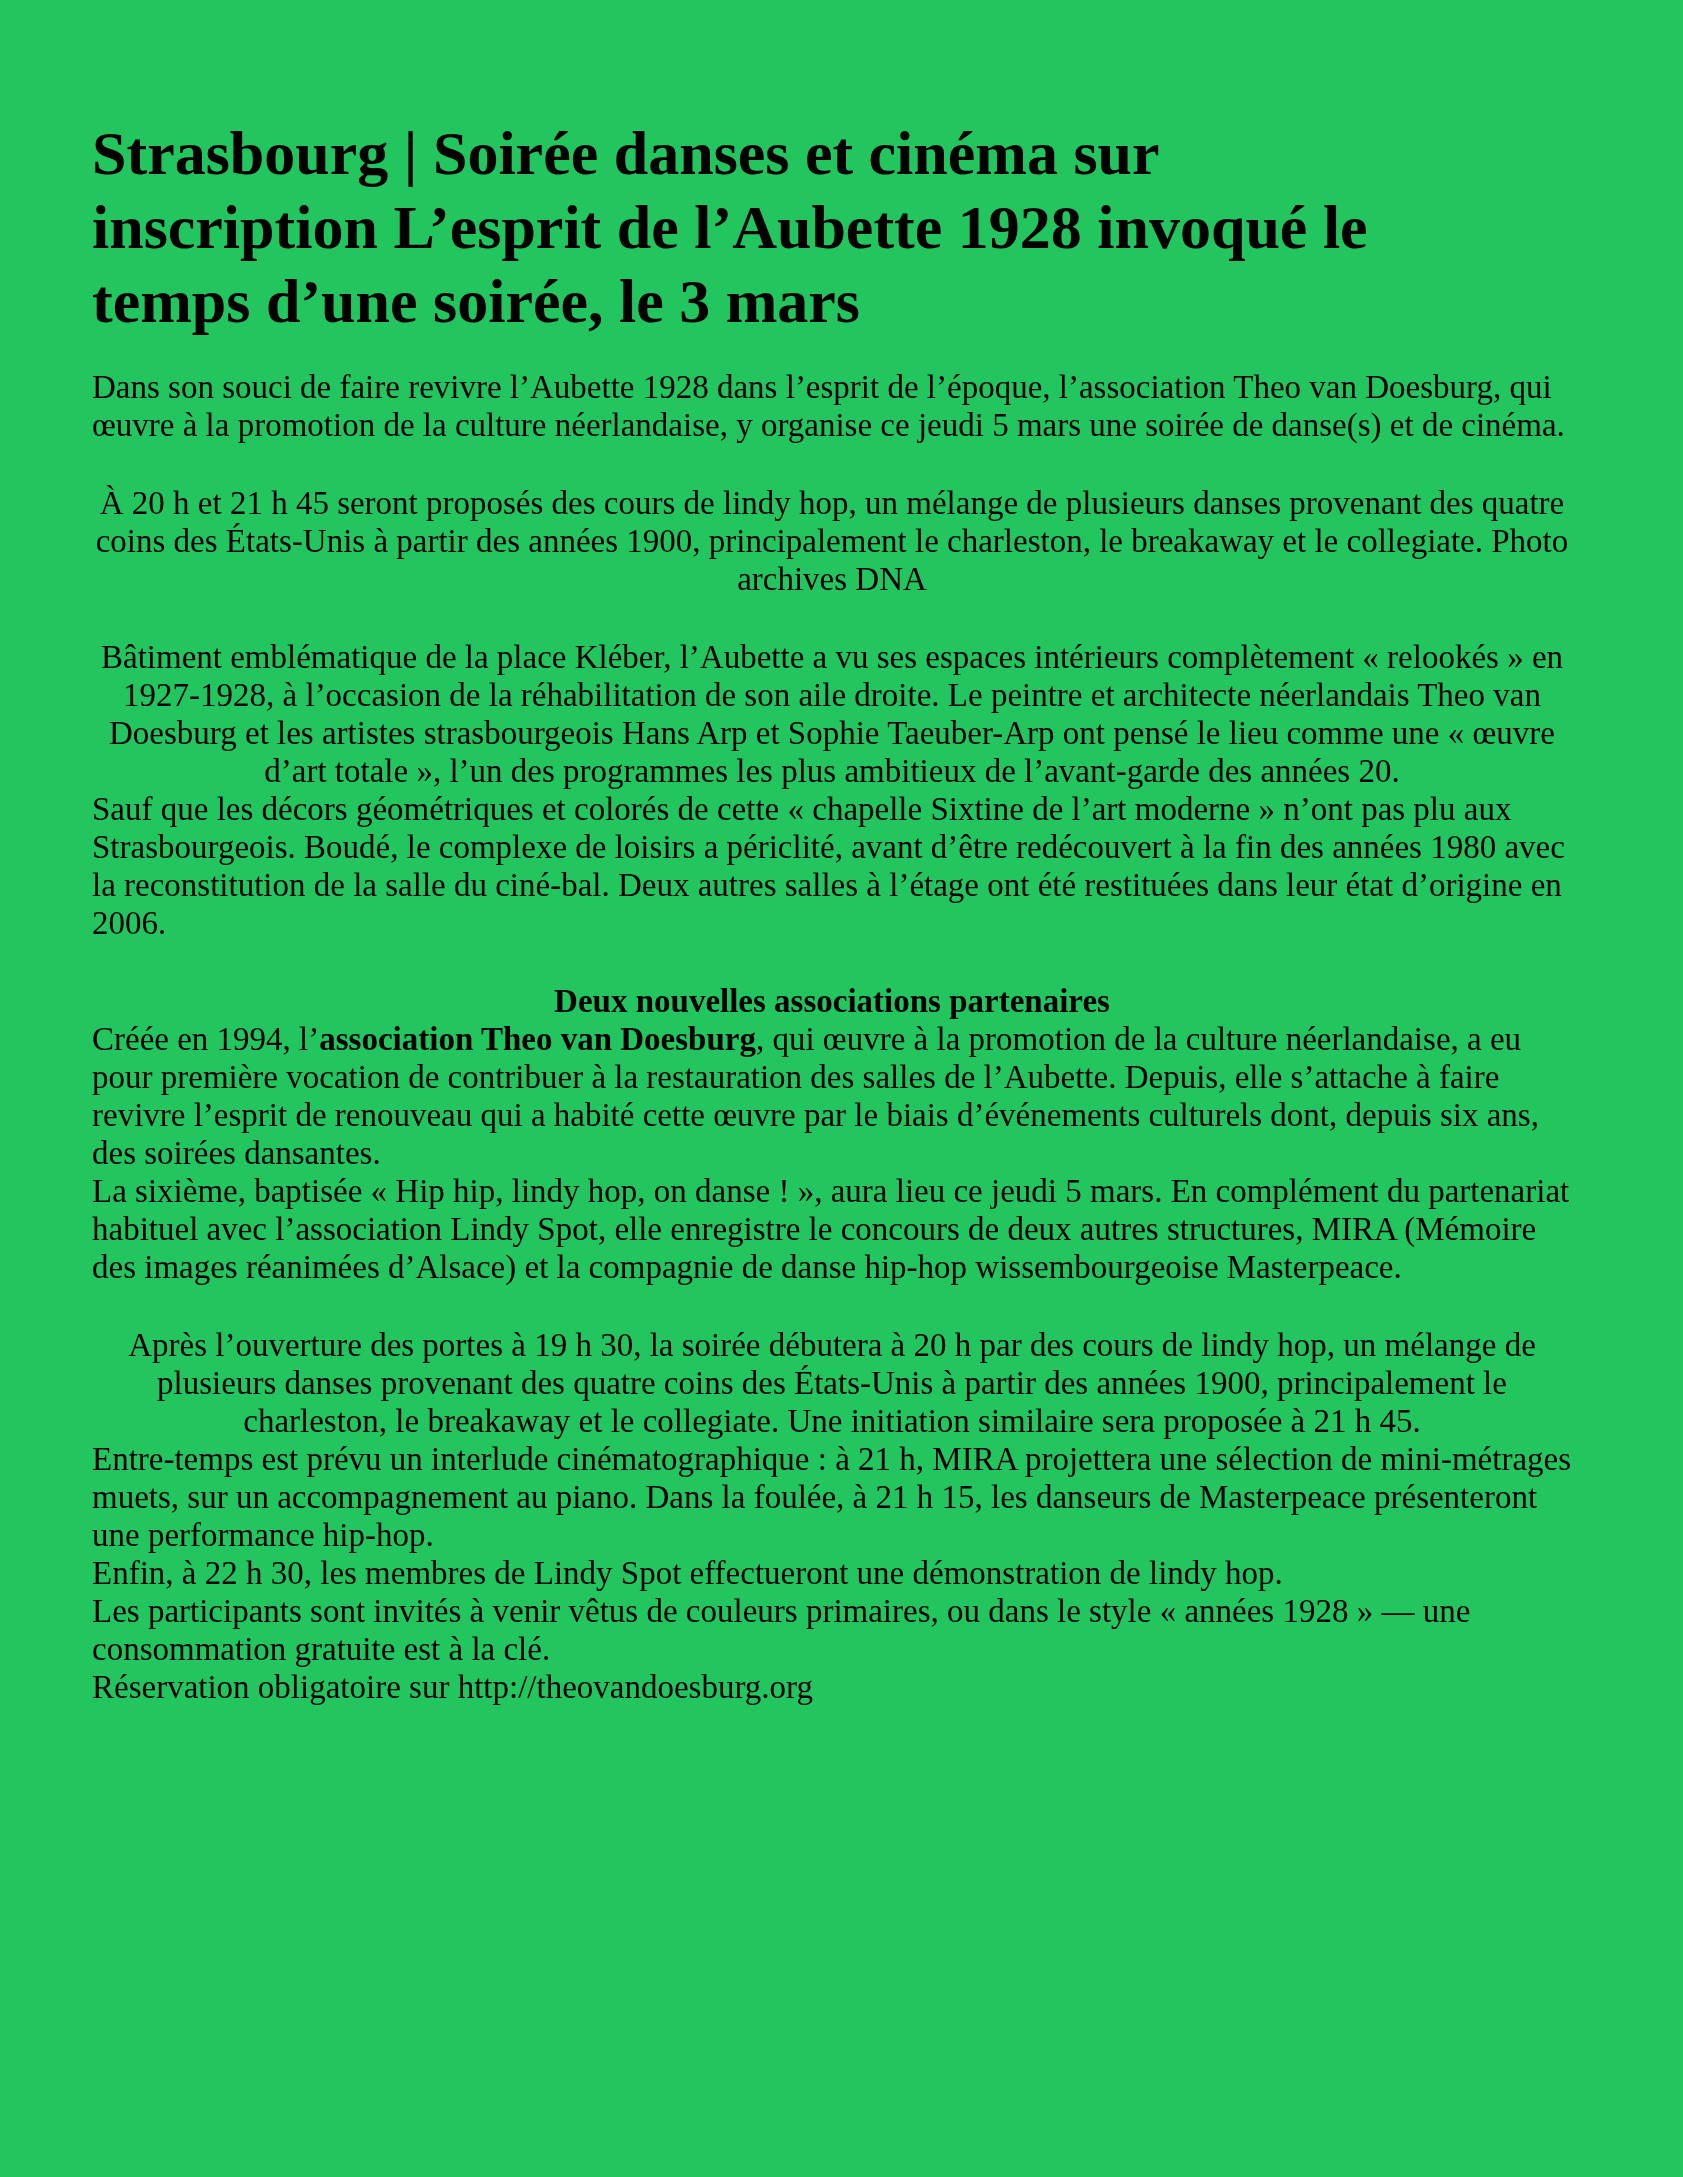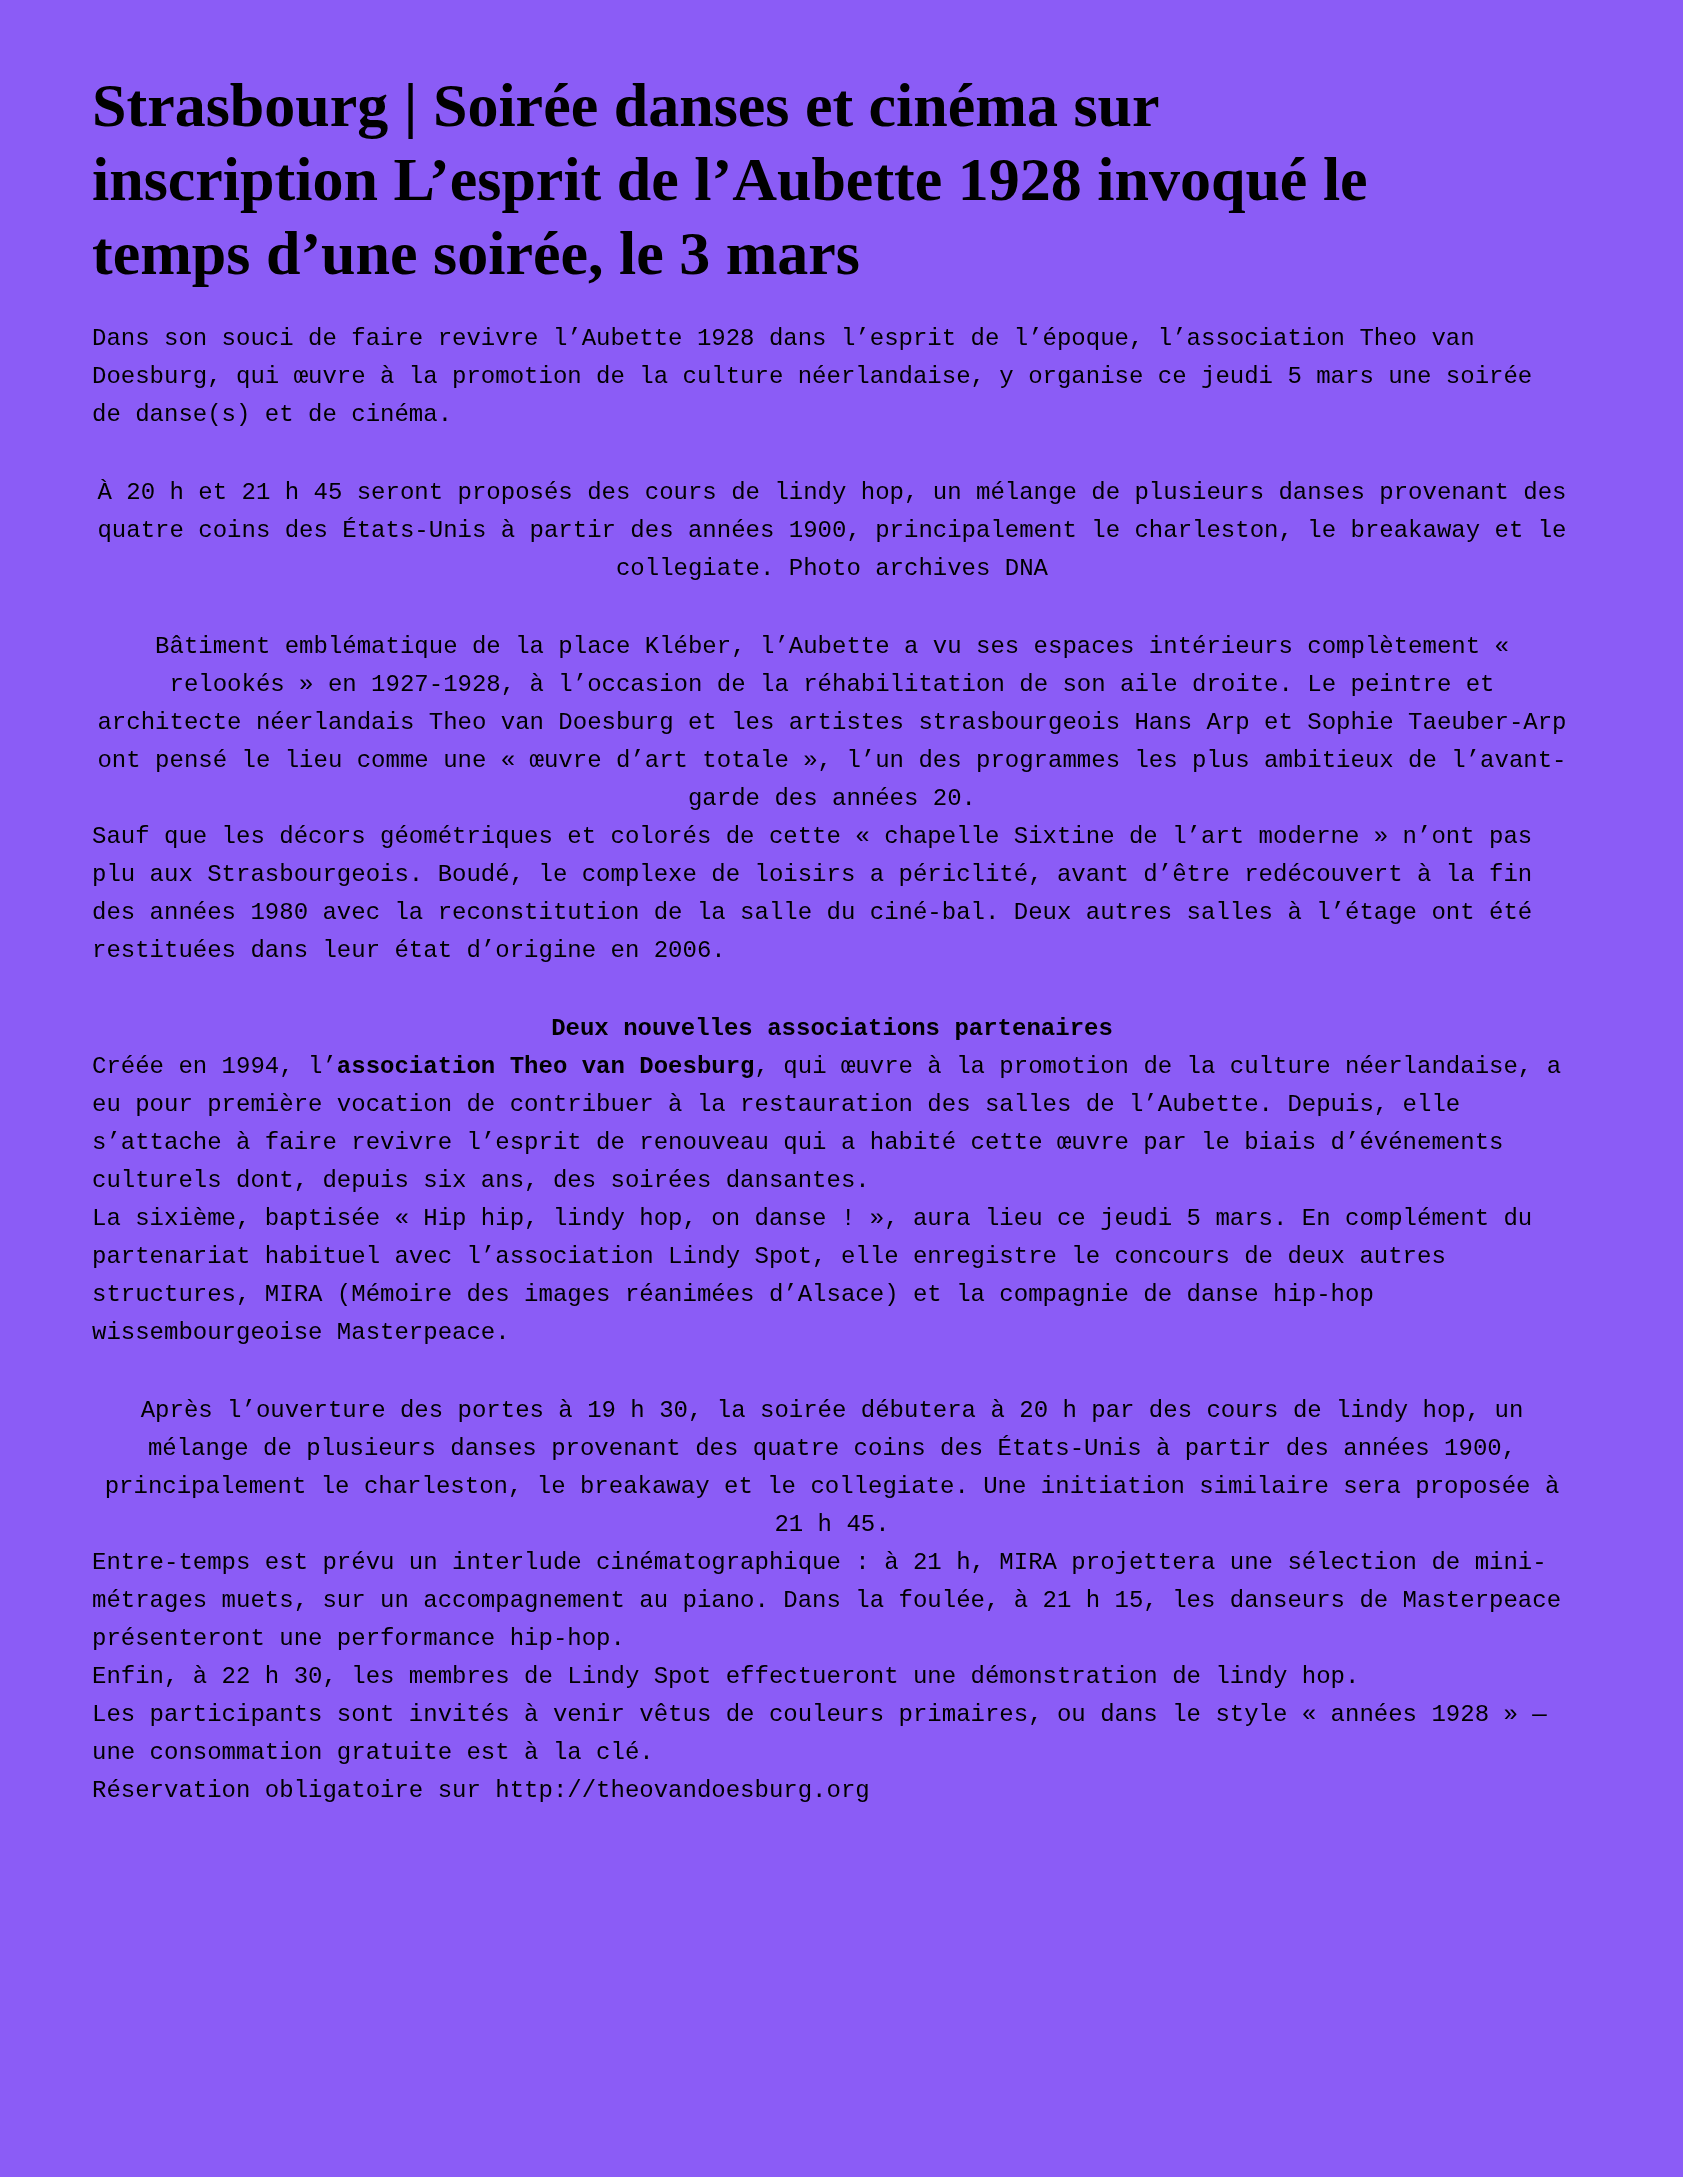--- a/index.html
+++ b/index.html
@@ -11,38 +11,37 @@
     width: 1683px;
     height: 2177px;
     font-family: "Liberation Serif", "DejaVu Serif", serif;
     color: #000000;
     -webkit-font-smoothing: antialiased;
   }
   .page {
     box-sizing: border-box;
     width: 1683px;
     height: 2177px;
-    padding: 68px 111px 0 92px;
-    background: #8b5cf6;
+    padding: 116px 111px 0 92px;
+    background: #22c55e;
     overflow: hidden;
   }
   h1.article-title {
     font-size: 62px;
     line-height: 74px;
     font-weight: bold;
     margin: 0 0 30px 0;
     letter-spacing: 0;
   }
   h1.article-title .tline { display: block; }
   .para {
-    font-size: 24px;
+    font-size: 33px;
     line-height: 38px;
     margin: 0;
     font-weight: normal;
-    font-family: Liberation Mono, monospace;
   }
   .gap { margin-top: 40px; text-align: center; }
   .heading { font-weight: bold; }
   .para strong { font-weight: bold; }
 </style>
 </head>
 <body>
 
 <div class="page">
 

